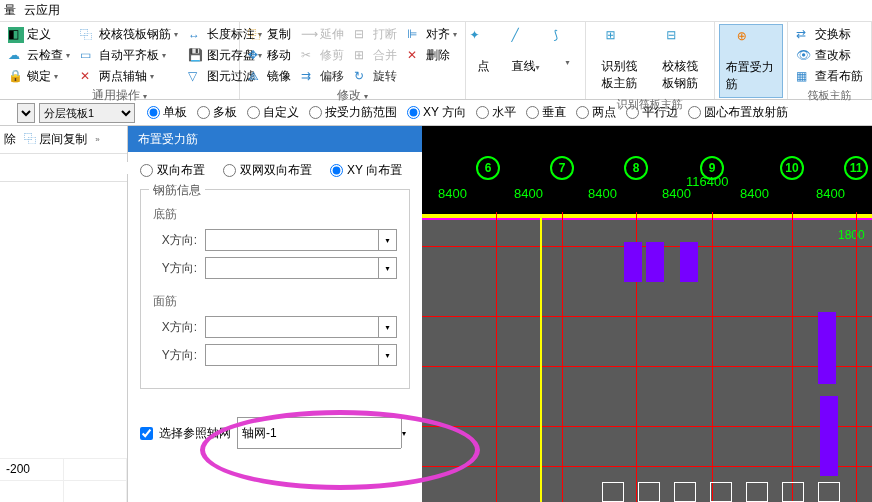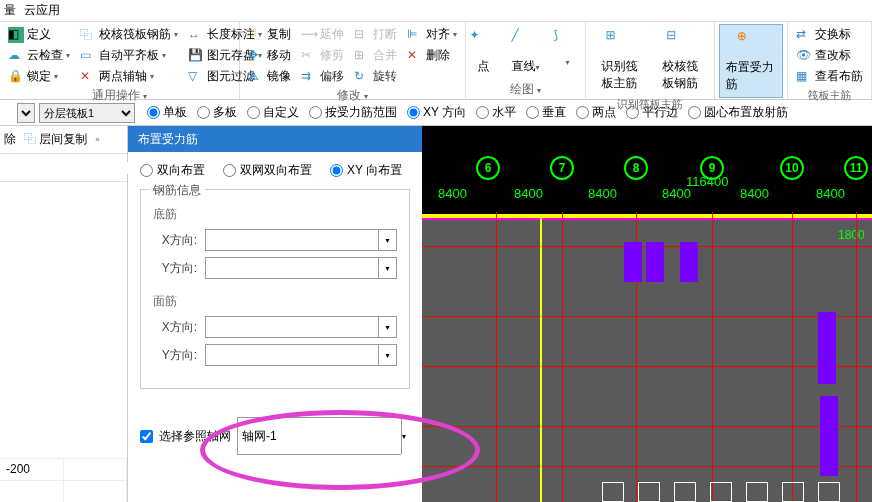--- a/index.html
+++ b/index.html
@@ -42,21 +42,21 @@
 .fieldset{border:1px solid #ccc;padding:10px 12px 16px;position:relative}
 .fieldset-legend{position:absolute;top:-8px;left:8px;background:#fff;padding:0 4px;color:#555}
 .sub-label{color:#666;margin:6px 0 4px}
 .form-row{display:flex;align-items:center;gap:8px;margin:6px 0}
 .form-row .fl{width:44px;text-align:right;color:#444}
 .form-row .combo{flex:1;height:22px;border:1px solid #999;display:flex}
 .form-row .combo input{flex:1;border:none;outline:none;padding:0 4px}
 .form-row .combo .dd{width:18px;border-left:1px solid #999;display:flex;align-items:center;justify-content:center;cursor:pointer;font-size:8px}
 .check-row{display:flex;align-items:center;gap:6px;margin-top:18px}
 .check-row input{margin:0}
-.check-row .combo{width:164px;height:38px;border:1px solid #999;display:flex;}
+.check-row .combo{width:164px;height:32px;border:1px solid #999;display:flex;}
 .check-row .combo input{flex:1;border:none;outline:none;padding:0 4px}
 .check-row .combo .dd{width:18px;border-left:1px solid #999;display:flex;align-items:center;justify-content:center;cursor:pointer;font-size:8px}
 .canvas{flex:1;background:#5a5a5a;position:relative;overflow:hidden}
 .black-strip{position:absolute;left:0;top:0;right:0;height:90px;background:#000}
 .axis-bubble{position:absolute;width:24px;height:24px;border:2px solid #0f0;border-radius:50%;display:flex;align-items:center;justify-content:center;color:#0f0;font-weight:bold;top:30px}
 .axis-dim{position:absolute;color:#0f0;top:60px;font-size:13px}
 .h-line{position:absolute;left:0;right:0;height:1px;background:#f00}
 .v-line{position:absolute;top:86px;bottom:0;width:1px;background:#f00}
 .y-line-1{position:absolute;left:0;right:0;top:88px;height:4px;background:#ff0}
 .y-line-2{position:absolute;left:0;right:0;top:92px;height:2px;background:#f0f}
@@ -197,21 +197,20 @@
         </div>
       <div class="rb-big">
           <span class="ic-big" style="color:#39c">╱</span>
           <span><span>直线</span><span class="caret">▾</span></span>
         </div>
       <div class="rb-big">
           <span class="ic-big" style="color:#39c">⟆</span>
           <span class="caret">▾</span>
         </div>
     </div>
-    <div class="ribbon-group-label"><span>绘图</span> <span class="caret">▾</span></div>
   </div>
 
   <div class="ribbon-group" style="width:130px">
     <div class="ribbon-group-body" style="justify-content:center">
       <div class="rb-big">
           <span class="ic-big" style="color:#39c">⊞</span>
           <span style="text-align:center">识别筏板主筋</span>
         </div>
       <div class="rb-big">
           <span class="ic-big" style="color:#39c">⊟</span>

